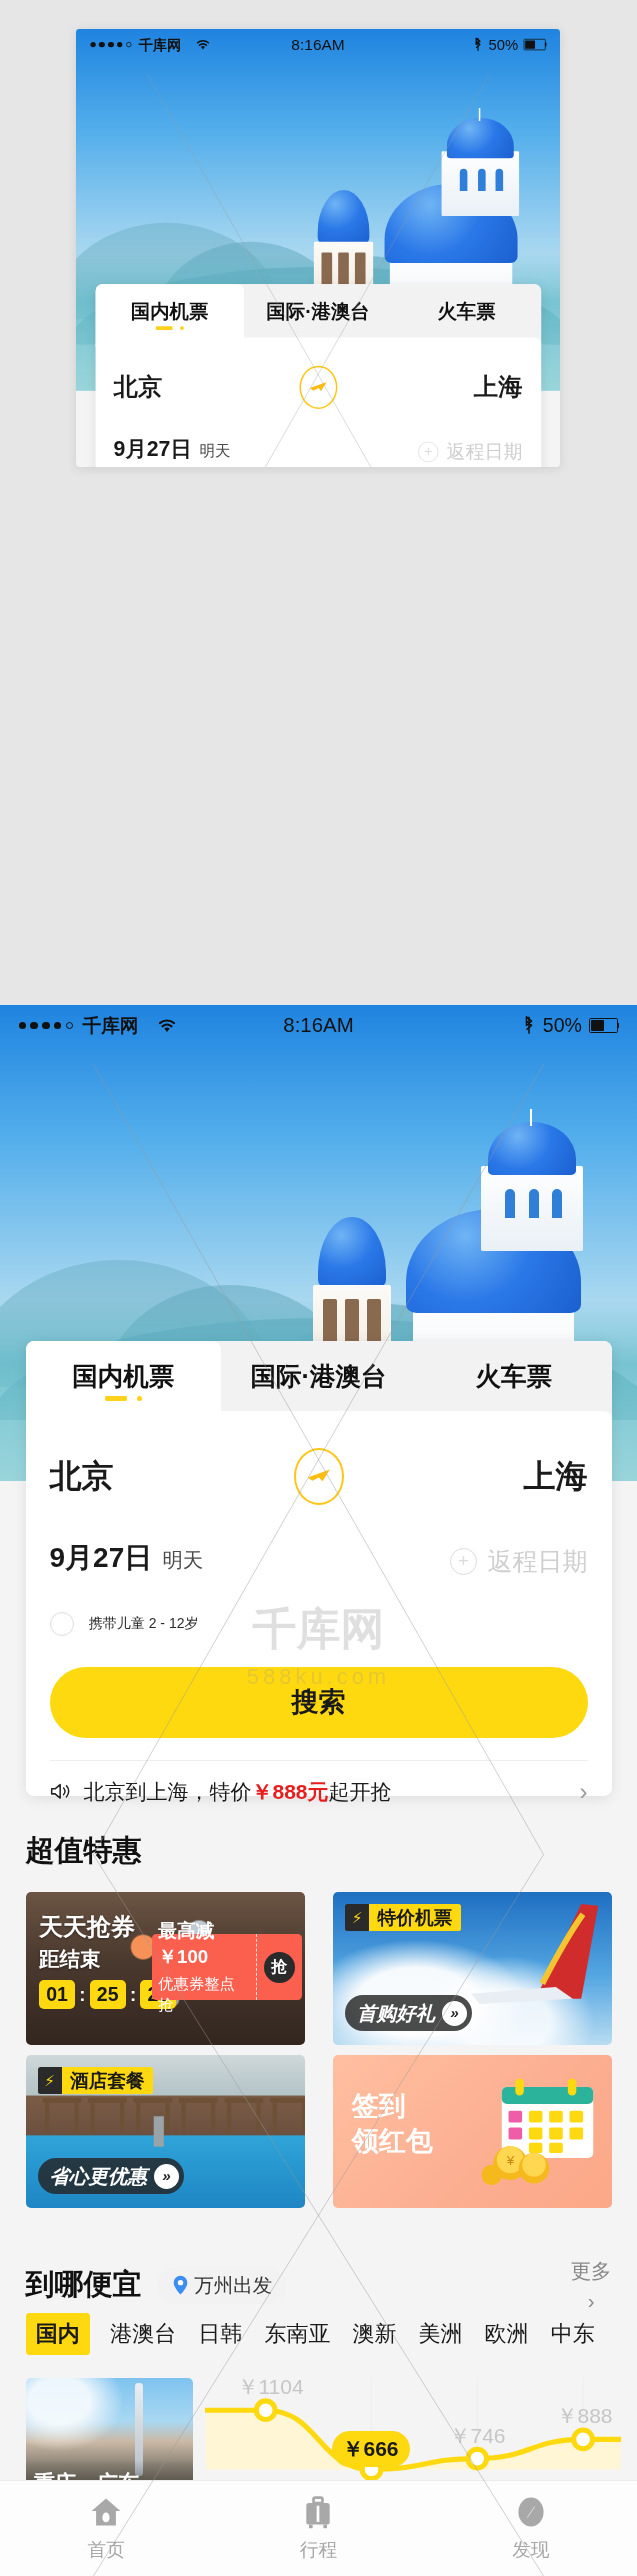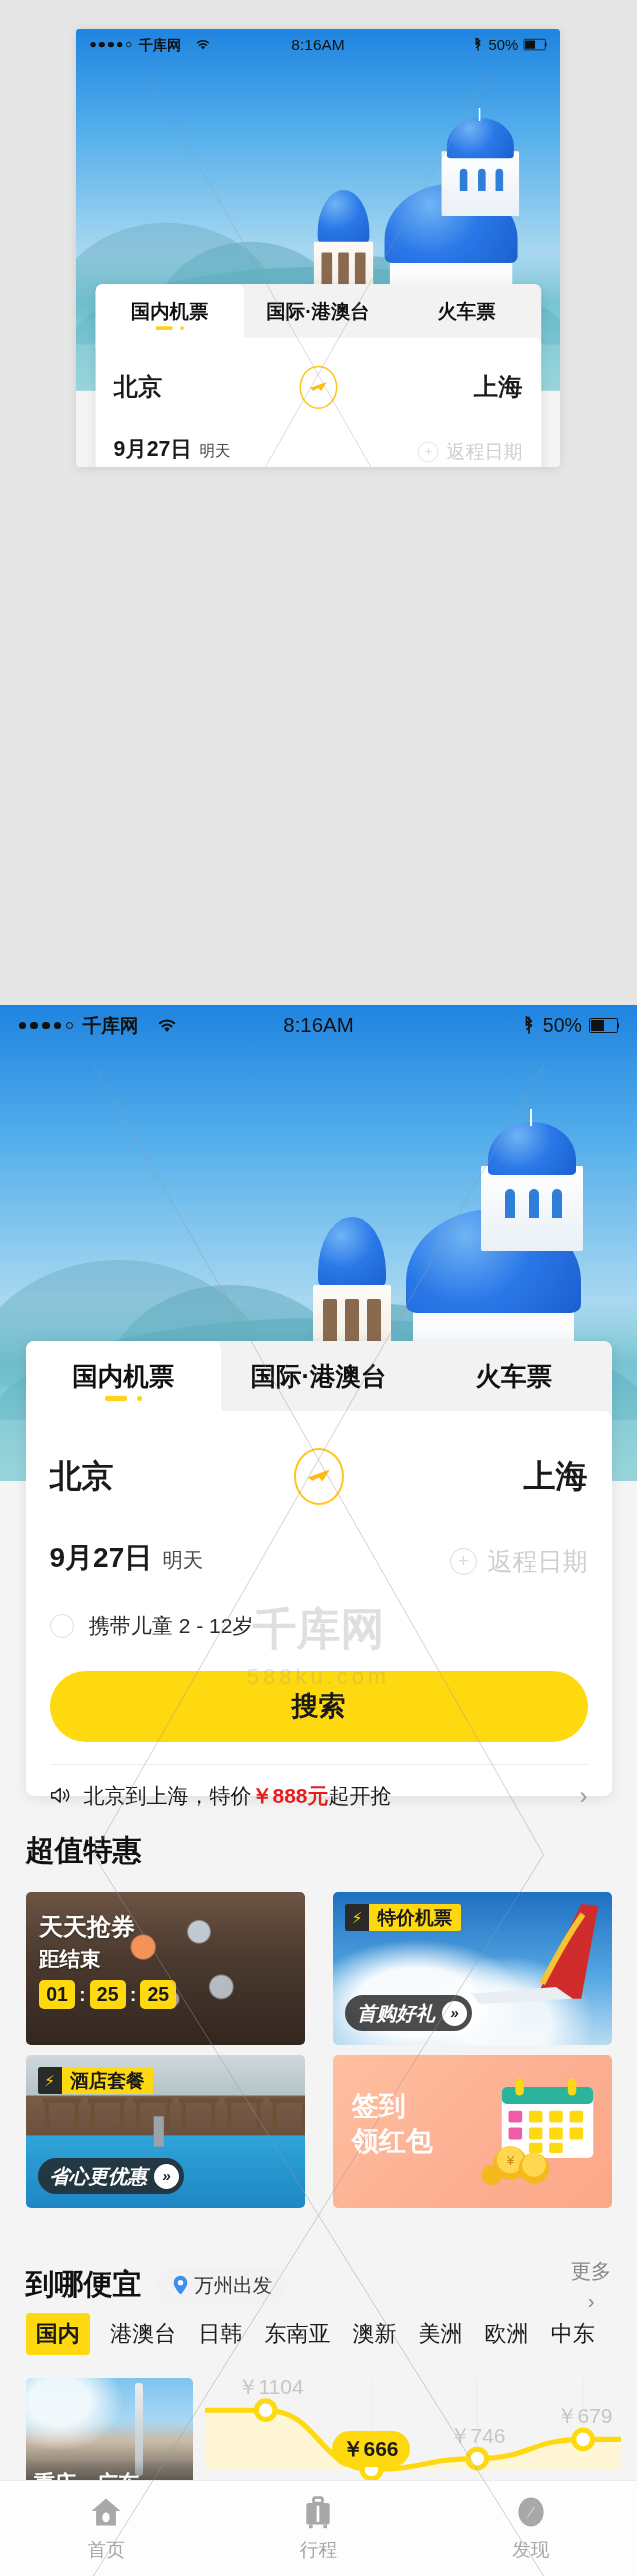--- a/index.html
+++ b/index.html
@@ -336,21 +336,21 @@
             <span class="dmain" style="font-size: 28px;">9月27日</span>
             <span class="dsub" style="font-size: 20.4px;">明天</span>
           </div>
           <div class="retdate" style="gap: 10.2px;">
             <span class="plusc" style="width: 25.5px; height: 25.5px; border-width: 1.7px; font-size: 18.7px; line-height: 1;">+</span>
             <span style="font-size: 25px;">返程日期</span>
           </div>
         </div>
         <div class="childrow" style="padding-top: 34px; gap: 15.3px;">
           <span class="radio" style="width: 24px; height: 24px; border-width: 1.7px;"></span>
-          <span class="childtxt" style="font-size: 21px;">携带儿童 2 - 12岁</span>
+          <span class="childtxt" style="font-size: 14px;">携带儿童 2 - 12岁</span>
         </div>
         <div class="searchbtn" style="margin-top: 31px; height: 71px; font-size: 27px;">搜索</div>
         <div class="divider" style="margin-top: 22px; height: 0.8px;"></div>
         <div class="noticerow" style="margin-top: 17px; gap: 12px;">
           <span class="spk" style="display: inline-flex;">
             <svg width="22" height="18.7" viewBox="0 0 26 22">
               <path d="M2 8h4l6-5v16l-6-5H2z" fill="none" stroke="#222" stroke-width="1.8" stroke-linejoin="round"></path>
               <path d="M16 7a5.5 5.5 0 0 1 0 8M19.5 4.5a9.5 9.5 0 0 1 0 13" stroke="#222" stroke-width="1.8" fill="none" stroke-linecap="round"></path>
             </svg>
           </span>
@@ -362,20 +362,28 @@
     <div class="sectitle" style="position: absolute; left: 25.5px; top: 826px; font-size: 29px;">超值特惠</div>
     <div class="pcard bg-umbrella" style="position: absolute; left: 25.5px; top: 887px; width: 279px; height: 153px;">
       <div class="ptitle" style="left: 13.6px; top: 18.7px; font-size: 24px;">天天抢券</div>
       <div class="ptitle" style="left: 13.6px; top: 53px; font-size: 20.4px;">距结束</div>
       <div class="cdwrap" style="left: 13.6px; top: 88px; gap: 4.2px;">
         <span class="cdbox" style="width: 36px; height: 29px; font-size: 19.5px;">01</span>
         <span class="cdsep" style="font-size: 18.7px;">:</span>
         <span class="cdbox" style="width: 36px; height: 29px; font-size: 19.5px;">25</span>
         <span class="cdsep" style="font-size: 18.7px;">:</span>
         <span class="cdbox" style="width: 36px; height: 29px; font-size: 19.5px;">25</span>
+      </div>
+      <div class="coupon" style="left: 126px; top: 42px; width: 150px; height: 66px;">
+        <div class="cleft" style="flex: 1 1 0%; padding: 0px 6.8px;">
+          <div class="cl1" style="font-size: 18.7px;">最高减￥100</div>
+          <div class="cl2" style="font-size: 15.3px; margin-top: 3.4px;">优惠券整点抢</div>
+        </div>
+        <div class="cdash"></div>
+        <div class="cbtn" style="width: 31px; height: 31px; font-size: 16px; margin: 0px 6.8px;">抢</div>
       </div>
     </div>
     <div class="pcard bg-plane" style="position: absolute; left: 333px; top: 887px; width: 279px; height: 153px;">
       <div class="ptag" style="left: 12px; top: 12px; height: 27px; font-size: 18.7px;">
         <span class="bolt" style="width: 24px; height: 27px; font-size: 15.3px; border-radius: 2.5px 0px 0px 2.5px;">⚡</span>
         <span class="lbl" style="padding: 0px 8.5px; line-height: 27px; border-radius: 0px 2.5px 2.5px 0px;">特价机票</span>
       </div>
       <div style="position: absolute; right: 5.1px; top: 6.8px; width: 153px; height: 110px;"><svg width="100%" height="100%" viewBox="0 0 180 130">
           <path d="M96 118 L150 6 L170 8 L150 118 Z" fill="#d12c2c"></path>
           <path d="M104 100 Q132 46 152 18" stroke="#f5c531" stroke-width="7" fill="none"></path>
@@ -488,21 +496,21 @@
           <circle cx="196.0" cy="108.0" r="11" fill="#ffffff" stroke="#ffd90f" stroke-width="6"></circle>
           <circle cx="320.9" cy="95.2" r="11" fill="#ffffff" stroke="#ffd90f" stroke-width="6"></circle>
           <circle cx="445.9" cy="72.5" r="11" fill="#ffffff" stroke="#ffd90f" stroke-width="6"></circle>
         </svg>
         <span class="pricelab" style="left: 33px; top: -5.1px; font-size: 21px;">￥1104</span>
         <span class="monthlab" style="left: 38px; top: 100px; font-size: 21px;">9月</span>
         <span class="pricelab hl" style="left: 127px; top: 53px; font-size: 21px; padding: 4.2px 11px;">￥666</span>
         <span class="monthlab" style="left: 144px; top: 100px; font-size: 21px;">10月</span>
         <span class="pricelab" style="left: 245px; top: 44px; font-size: 21px;">￥746</span>
         <span class="monthlab" style="left: 251px; top: 100px; font-size: 21px;">11月</span>
-        <span class="pricelab" style="left: 352px; top: 24px; font-size: 21px;">￥679</span>
+        <span class="pricelab" style="left: 352px; top: 24px; font-size: 21px;">￥888</span>
         <span class="monthlab" style="left: 357px; top: 100px; font-size: 21px;">12月</span>
       </div>
     </div>
     <div class="bottomnav" style="height: 95px;">
       <div class="navitem" style="gap: 6.8px;">
         <div class="navico">
           <svg viewBox="0 0 40 40" width="36" height="36">
             <path d="M20 5 L36 19 h-5 v16 H9 V19 H4 Z" fill="#a8a8a8"></path>
             <ellipse cx="20" cy="26" rx="4" ry="5.5" fill="#fdfdfd"></ellipse>
           </svg>

